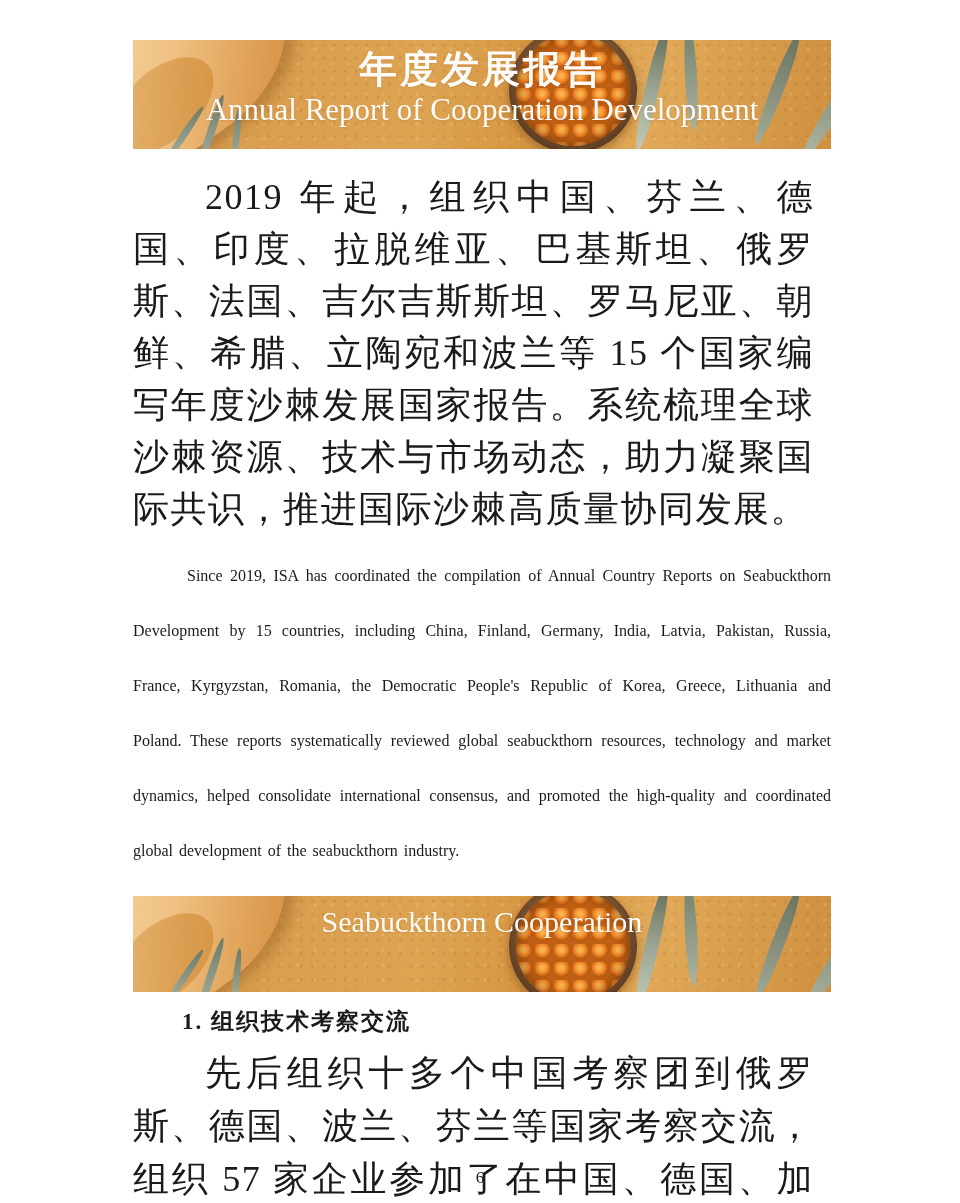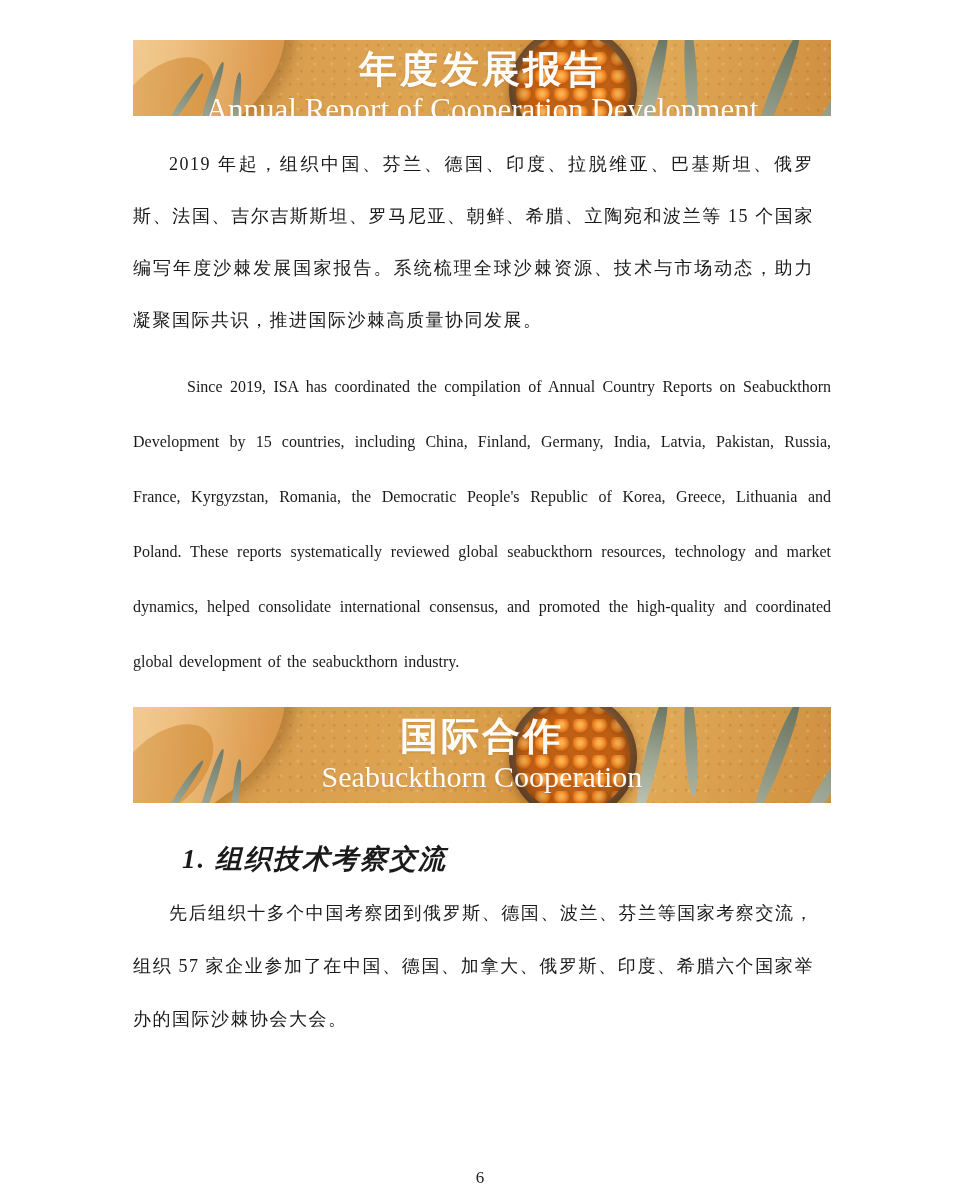--- a/index.html
+++ b/index.html
@@ -4,21 +4,21 @@
 <style>
   html,body{margin:0;padding:0;}
   body{
     width:960px;height:1203px;position:relative;background:#ffffff;overflow:hidden;
     font-family:"Liberation Serif","DejaVu Serif",serif;color:#1a1a1a;
   }
   .content{position:absolute;left:133px;top:0;width:698px;}
 
   
   .banner{
-    position:relative;height:76px;margin-top:40px;overflow:hidden;
+    position:relative;height:109px;margin-top:40px;overflow:hidden;
     background:linear-gradient(100deg,#cf8f3f 0%,#d99e4e 16%,#dda452 42%,#d79743 56%,#e0a958 74%,#cf9040 100%);
   }
   .banner.second{margin-top:18px;height:96px;}
   .banner-texture{position:absolute;inset:0;
     background-image:
       radial-gradient(circle at 30% 40%,rgba(120,70,20,.14) 1px,rgba(0,0,0,0) 2px),
       radial-gradient(circle at 70% 60%,rgba(255,230,180,.20) 1px,rgba(0,0,0,0) 2px);
     background-size:11px 13px,17px 15px;}
   .paddle{position:absolute;left:-52px;top:-62px;width:215px;height:158px;
     transform:rotate(-36deg);border-radius:45% 55% 62% 38%;
@@ -49,26 +49,26 @@
     box-shadow:inset 0 0 16px rgba(60,30,5,.55);}
   .banner-titles{position:absolute;inset:0;z-index:3;display:flex;flex-direction:column;
     align-items:center;justify-content:flex-start;padding-top:7px;}
   .banner-title-zh{font-size:38px;font-weight:700;color:rgba(255,255,255,.97);
     letter-spacing:3px;line-height:44px;text-shadow:0 1px 2px rgba(150,90,30,.25);}
   .banner-title-en{font-size:31px;color:rgba(255,255,255,.97);line-height:38px;
     white-space:nowrap;text-shadow:0 1px 2px rgba(150,90,30,.25);}
   .banner.second .banner-title-en{font-size:30px;}
 
   
-  .para-zh{font-size:18px;line-height:52px;text-align:justify;text-justify:inter-character;
+  .para-zh{font-size:36px;line-height:52px;text-align:justify;text-justify:inter-character;
     text-indent:2em;letter-spacing:1.5px;margin:22px 17px 0 0;}
   .para-en{font-size:16px;line-height:55px;text-align:justify;text-indent:54px;
     margin:13px 0 0 0;word-spacing:2px;}
-  .section-heading{font-size:27px;font-weight:700;letter-spacing:2px;
-    margin:38px 0 0 0;padding-left:49px;font-style:italic;}
+  .section-heading{font-size:23px;font-weight:700;letter-spacing:2px;
+    margin:14px 0 0 0;padding-left:49px;}
   .para-zh.coop{line-height:53px;margin-top:10px;}
 
   .page-number{position:absolute;left:0;width:960px;top:1168px;text-align:center;
     font-size:17px;color:#222;}
 </style>
 </head>
 <body>
 
 <div class="content">
 
@@ -104,21 +104,20 @@
     <div class="leaf bl2"></div>
     <div class="leaf bl3"></div>
     <div class="bowl">
       <div class="berries"></div>
     </div>
     <div class="leaf r1"></div>
     <div class="leaf r2"></div>
     <div class="leaf r3"></div>
     <div class="leaf r4"></div>
     <div class="banner-titles">
-      <div class="banner-title-zh">国际合作</div>
       <div class="banner-title-en">Seabuckthorn Cooperation</div>
     </div>
   </div>
 
   <h2 class="section-heading">1. 组织技术考察交流</h2>
 
   <p class="para-zh coop">先后组织十多个中国考察团到俄罗斯、德国、波兰、芬兰等国家考察交流，组织 57 家企业参加了在中国、德国、加拿大、俄罗斯、印度、希腊六个国家举办的国际沙棘协会大会。</p>
 
 </div>
 

